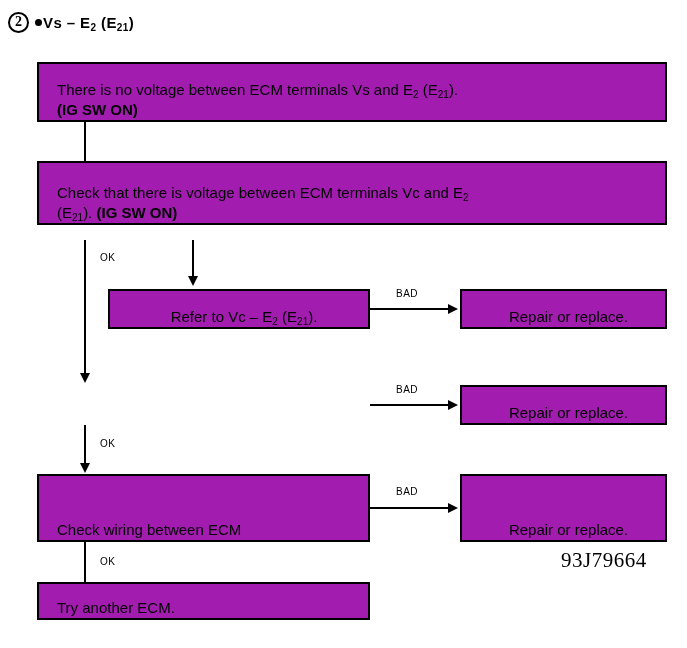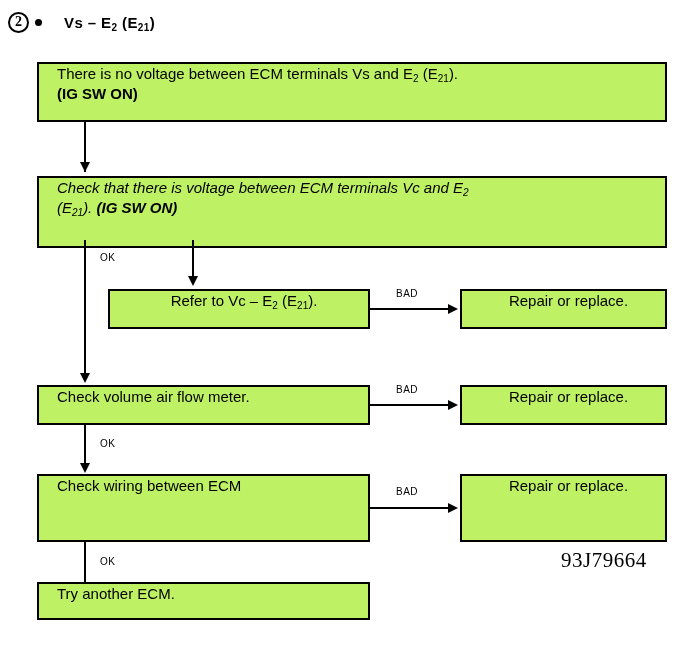--- a/index.html
+++ b/index.html
@@ -41,41 +41,41 @@
     box-sizing: border-box;
   }
   .bullet-dot {
     width: 7px;
     height: 7px;
     background: #000;
     border-radius: 50%;
     margin-left: 6px;
   }
   .header-title {
-    margin-left: 22px;
+    margin-left: 1px;
     font-size: 15px;
     font-weight: bold;
     letter-spacing: 0.4px;
     white-space: nowrap;
   }
   .header-title sub {
     font-size: 10px;
     vertical-align: baseline;
     position: relative;
     top: 3px;
   }
 
   
   .box {
     position: absolute;
     border: 2px solid #000;
-    background: #bef264;
+    background: #a21caf;
     box-sizing: border-box;
     display: flex;
-    align-items: flex-start;
+    align-items: flex-end;
     font-size: 15px;
     line-height: 1.35;
   }
   .box .txt {
     padding-left: 18px;
     padding-right: 8px;
     white-space: pre-line;
   }
   .box.center .txt {
     width: 100%;
@@ -146,21 +146,21 @@
     <div class="header-title"><span>Vs </span><span>–</span><span> E</span><sub>2</sub><span> (E</span><sub>21</sub><span>)</span></div>
   </div>
 
   <div class="box" style="left:37px; top:62px; width:630px; height:60px;">
     <div class="txt"><span>There is no voltage between ECM terminals Vs and E</span><sub>2</sub><span> (E</span><sub>21</sub><span>).</span><br><span class="b">(IG SW ON)</span></div>
   </div>
 
   <div class="vline" style="left:84px; top:122px; height:50px;"></div>
   <div class="arrow-down" style="left:80px; top:162px;"></div>
 
-  <div class="box" style="left:37px; top:176px; width:630px; height:72px;font-style:italic;">
+  <div class="box" style="left:37px; top:161px; width:630px; height:64px;">
     <div class="txt"><span>Check that there is voltage between ECM terminals Vc and E</span><sub>2</sub><br><span>(E</span><sub>21</sub><span>). </span><span class="b">(IG SW ON)</span></div>
   </div>
 
   <div class="vline" style="left:84px; top:240px; height:135px;"></div>
   <div class="arrow-down" style="left:80px; top:373px;"></div>
   <div class="edge-label" style="left:100px; top:252px;">OK</div>
 
   <div class="vline" style="left:192px; top:240px; height:38px;"></div>
   <div class="arrow-down" style="left:188px; top:276px;"></div>
   <div class="edge-label" style="left:208px; top:252px;margin-top:36px;">NO</div>
@@ -170,23 +170,20 @@
   </div>
 
   <div class="hline" style="left:370px; top:308px; width:80px;"></div>
   <div class="arrow-right" style="left:448px; top:304px;"></div>
   <div class="edge-label" style="left:396px; top:288px;">BAD</div>
 
   <div class="box center" style="left:460px; top:289px; width:207px; height:40px;">
     <div class="txt">Repair or replace.</div>
   </div>
 
-  <div class="box" style="left:37px; top:385px; width:333px; height:40px;">
-    <div class="txt">Check volume air flow meter.</div>
-  </div>
 
   <div class="hline" style="left:370px; top:404px; width:80px;"></div>
   <div class="arrow-right" style="left:448px; top:400px;"></div>
   <div class="edge-label" style="left:396px; top:384px;">BAD</div>
 
   <div class="box center" style="left:460px; top:385px; width:207px; height:40px;">
     <div class="txt">Repair or replace.</div>
   </div>
 
   <div class="vline" style="left:84px; top:425px; height:40px;"></div>

